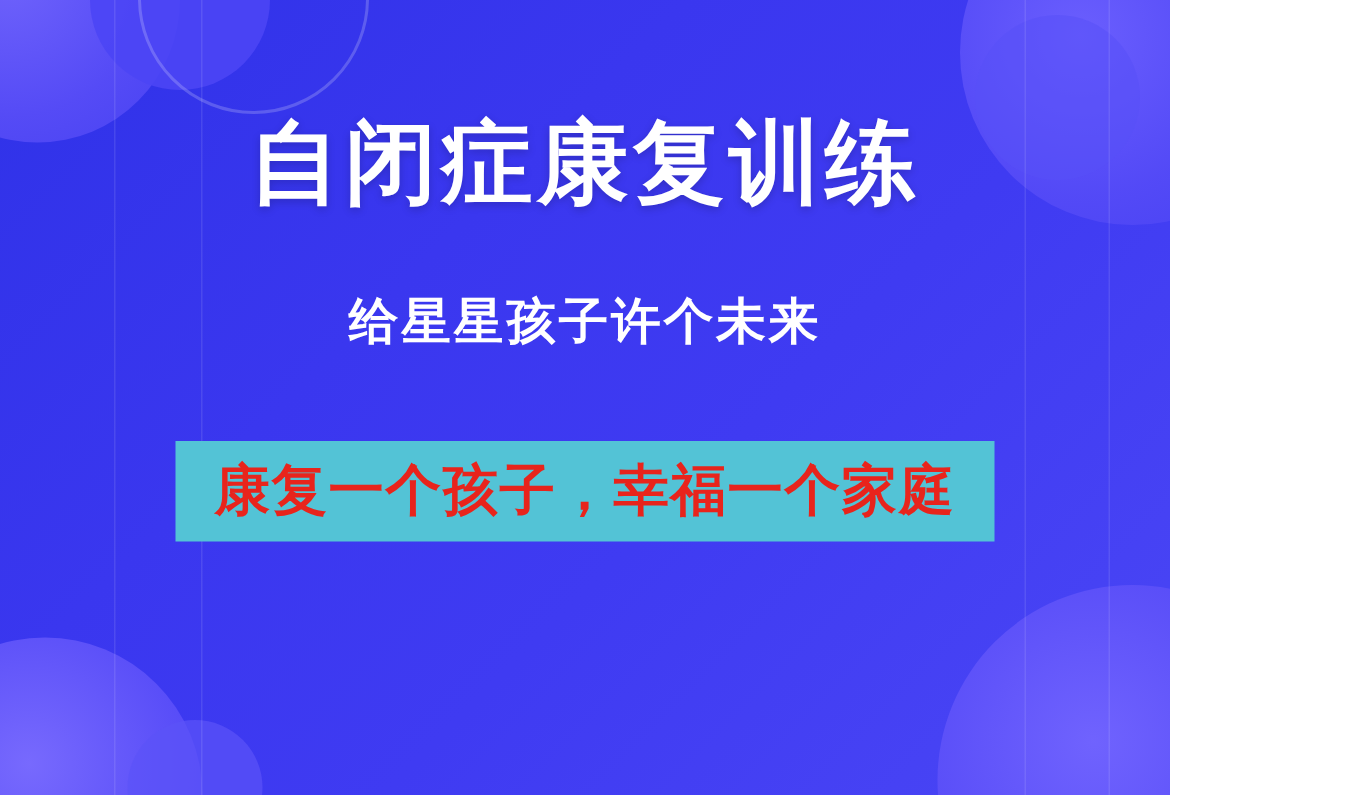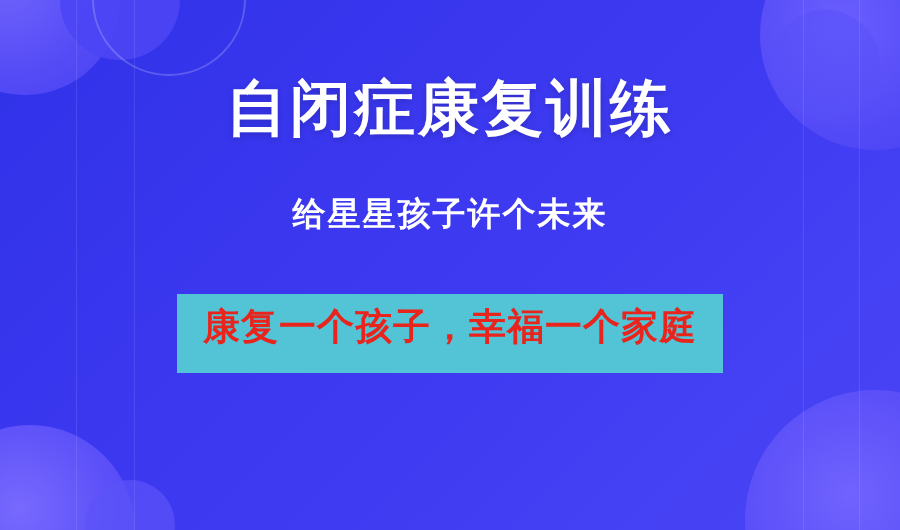--- a/index.html
+++ b/index.html
@@ -7,21 +7,21 @@
     padding: 0;
   }
   body {
     width: 900px;
     height: 530px;
     overflow: hidden;
     font-family: "Liberation Sans", sans-serif;
   }
   #poster {
     position: relative;
-    width: 900px;
+    width: 780px;
     height: 530px;
     overflow: hidden;
     background: linear-gradient(135deg, #2f32e8 0%, #3a37ef 35%, #3f3bf2 60%, #4a46f5 100%);
   }
   
   .blob {
     position: absolute;
     border-radius: 50%;
     pointer-events: none;
   }
@@ -109,21 +109,21 @@
     color: #ffffff;
     font-size: 33px;
     font-weight: bold;
     letter-spacing: 2px;
     line-height: 1;
     white-space: nowrap;
   }
   .banner {
     margin-top: 64px;
     background: #53c3d6;
-    padding: 14px 26px 28px 26px;
+    padding: 14px 26px 16px 26px;
     display: inline-block;
     text-align: center;
   }
   .banner-text {
     color: #e8241c;
     font-size: 37px;
     font-weight: bold;
     letter-spacing: 1px;
     line-height: 1;
     white-space: nowrap;

